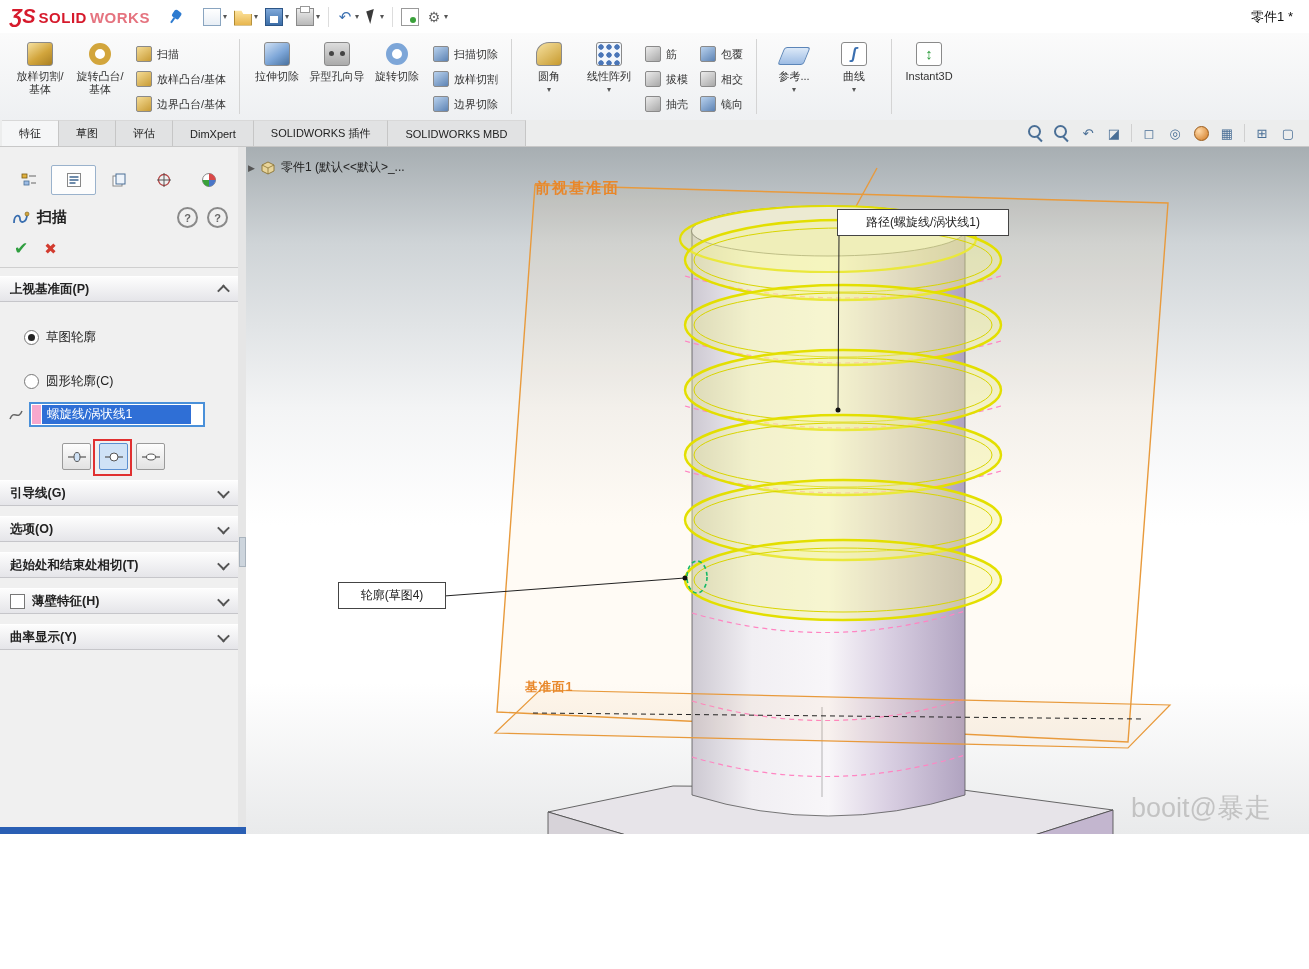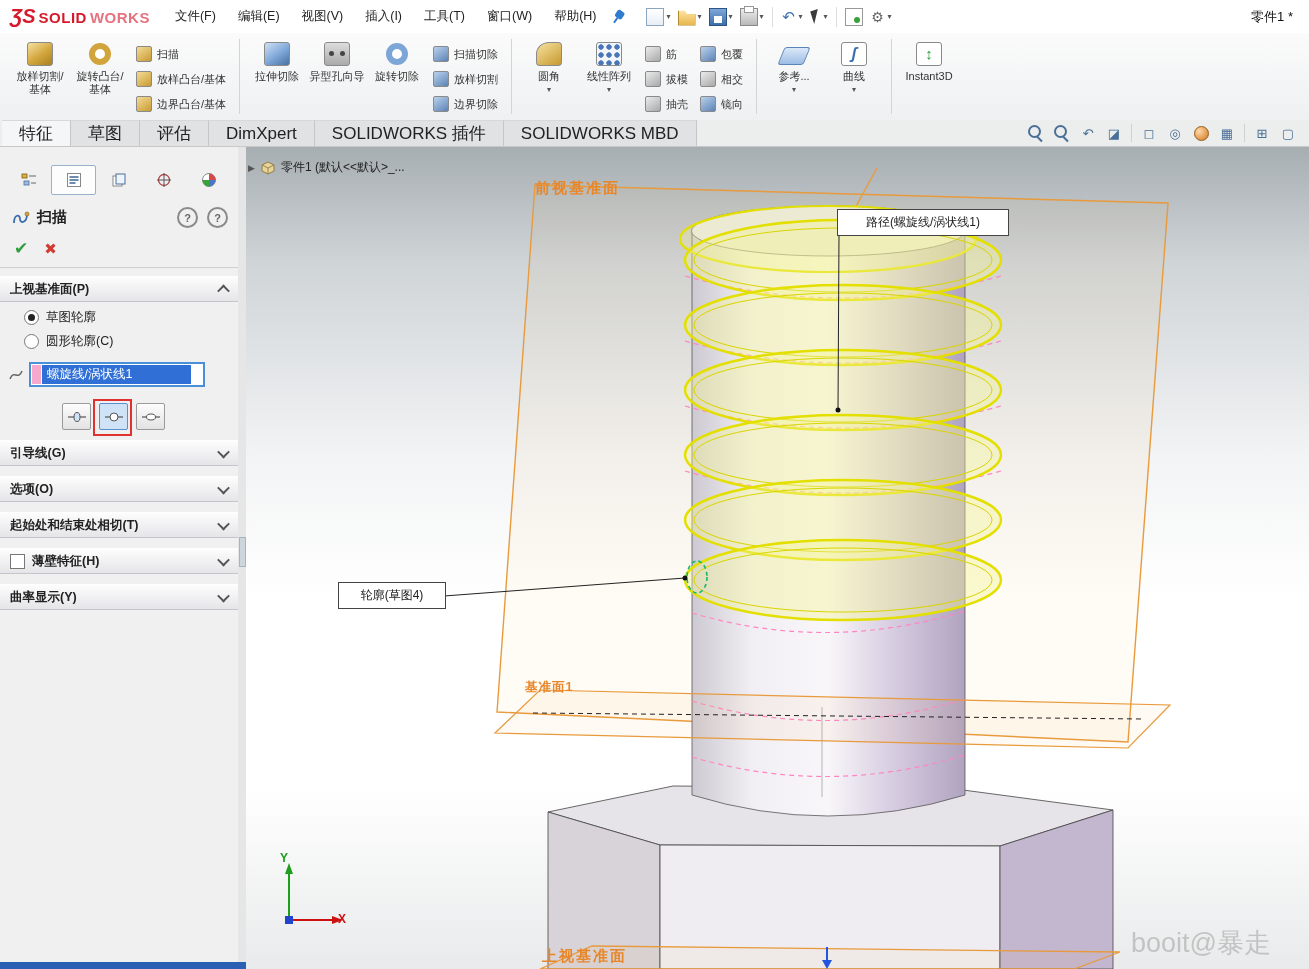--- a/index.html
+++ b/index.html
@@ -1,17 +1,17 @@
 <!DOCTYPE html>
 <html><head>
 <meta charset="utf-8">
 <style>
   html,body{margin:0;padding:0;}
   body{width:1309px;height:969px;overflow:hidden;font-family:"Liberation Sans","DejaVu Sans",sans-serif;font-size:12px;color:#222;background:#fff;}
-  .app{position:relative;width:1309px;height:969px;background:#fff;}
+  .app{position:relative;width:1309px;height:834px;background:#fff;}
 
   
   .menubar{position:absolute;top:0;left:0;right:0;height:33px;background:#fff;border-bottom:1px solid #e2e2e2;display:flex;align-items:center;}
   .logo{display:flex;align-items:baseline;gap:3px;padding:0 14px 0 10px;}
   .logo-glyph{color:#d61a2c;font-weight:bold;font-style:italic;font-size:20px;line-height:33px;}
   .logo-solid{color:#d61a2c;font-weight:bold;font-size:15px;letter-spacing:.5px;}
   .logo-works{color:#e5737f;font-weight:bold;font-size:15px;letter-spacing:.5px;}
   .menus{display:flex;}
   .menu-item{padding:0 11px;line-height:33px;font-size:12.5px;cursor:default;}
   .pin-icon{width:14px;height:14px;position:relative;margin:0 10px 0 4px;transform:rotate(35deg);}
@@ -57,21 +57,21 @@
   .bigdd{color:#555;font-size:8px;margin-top:1px;}
   .smallcol{display:flex;flex-direction:column;justify-content:flex-start;gap:7px;padding:8px 4px 0;font-size:11px;}
   .smallbtn{display:flex;align-items:center;gap:5px;white-space:nowrap;color:#333;border-radius:2px;padding:1px 2px;}
   .si{width:14px;height:14px;border:1px solid #8a8a8a;border-radius:2px;display:inline-block;flex:none;}
   .si.gold{background:linear-gradient(145deg,#f5dc95,#c89b35);}
   .si.blue{background:linear-gradient(145deg,#b9d2ee,#5d83b4);}
   .si.gray{background:linear-gradient(145deg,#ececec,#a8a8a8);}
 
   
   .tabbar{position:absolute;top:120px;left:0;right:0;height:26px;background:#eceded;border-bottom:1px solid #c8c8c8;display:flex;align-items:stretch;padding-left:2px;}
-  .tab{padding:0 17px;display:flex;align-items:center;font-size:17px;background:#e1e2e3;border-right:1px solid #c6c6c6;border-top:1px solid #d8d8d8;cursor:default;}
+  .tab{padding:0 17px;display:flex;align-items:center;font-size:11px;background:#e1e2e3;border-right:1px solid #c6c6c6;border-top:1px solid #d8d8d8;cursor:default;}
   .tab.active{background:#f5f6f7;}
   .viewtools{margin-left:auto;display:flex;align-items:center;gap:8px;padding-right:12px;}
   .vt{width:18px;height:18px;display:flex;align-items:center;justify-content:center;color:#4a6f96;font-size:13px;position:relative;}
   .vt-mag::before{content:"";position:absolute;top:1px;left:1px;width:9px;height:9px;border:2px solid #4a6f96;border-radius:50%;}
   .vt-mag::after{content:"";position:absolute;bottom:2px;right:2px;width:7px;height:2px;background:#4a6f96;transform:rotate(45deg);}
   .vt-ball{width:13px;height:13px;border-radius:50%;background:radial-gradient(circle at 4px 4px,#ffd9a8,#d07820);border:1px solid #9a5a18;}
   .vtsep{width:1px;height:18px;background:#d0d0d0;}
 
   
   .panel{position:absolute;top:147px;left:0;width:238px;bottom:0;background:#f0f0f0;border-right:1px solid #c4c4c4;overflow:hidden;}
@@ -83,21 +83,21 @@
   .pm-help{margin-left:auto;display:flex;gap:9px;}
   .helpc{width:17px;height:17px;border:2px solid #8a8a8a;border-radius:50%;color:#666;font-size:11px;font-weight:bold;display:flex;align-items:center;justify-content:center;}
   .pm-actions{display:flex;align-items:center;gap:16px;padding:4px 14px 8px;border-bottom:1px solid #cfcfcf;}
   .okmark{color:#2f9e3f;font-size:17px;font-weight:bold;}
   .xmark{color:#d23b2f;font-size:15px;font-weight:bold;}
   .sec-header{display:flex;align-items:center;height:24px;background:linear-gradient(#fdfdfd,#e5e5e9);border-top:1px solid #fff;border-bottom:1px solid #c6c6ca;padding:0 10px;font-weight:bold;font-size:12.5px;margin-top:10px;}
   .sec-header.first{margin-top:8px;}
   .chev{width:7px;height:7px;border-right:2px solid #555;border-bottom:2px solid #555;margin-left:auto;flex:none;}
   .chev.down{transform:rotate(45deg) translate(-1px,-1px);}
   .chev.up{transform:rotate(-135deg) translate(-1px,-1px);}
-  .radio-row{display:flex;align-items:center;gap:7px;padding:7px 0 0 24px;font-size:12.5px;}
+  .radio-row{display:flex;align-items:center;gap:7px;padding:7px 0 0 24px;font-size:12.5px;margin-top:20px;}
   .radio{width:13px;height:13px;border:1px solid #777;border-radius:50%;background:#fff;position:relative;flex:none;}
   .radio.sel::after{content:"";position:absolute;inset:3px;background:#222;border-radius:50%;}
   .sel-row{display:flex;align-items:center;margin:12px 0 0 8px;gap:5px;}
   .rowicon{width:16px;height:16px;flex:none;}
   .selbox{width:176px;height:25px;background:#fff;border:2px solid #4a90d9;display:flex;align-items:center;overflow:hidden;box-sizing:border-box;}
   .swatch{width:9px;align-self:stretch;margin:1px;flex:none;}
   .swatch.cyan{background:#b9e0f2;}
   .swatch.pink{background:#f7a8cd;}
   .selval{padding:0 5px;font-size:12.5px;white-space:nowrap;}
   .selval.hl{background:#2f6fd6;color:#fff;flex:1;line-height:19px;margin:1px 12px 1px 0;padding-left:5px;}
@@ -133,29 +133,20 @@
 <body>
 
 <div class="app">
 
   <div class="menubar">
     <div class="logo">
       <span class="logo-glyph">ƷS</span>
       <span class="logo-solid">SOLID</span>
         <span class="logo-works">WORKS</span>
     </div>
-    <nav class="menus">
-      <span class="menu-item">文件(F)</span>
-      <span class="menu-item">编辑(E)</span>
-      <span class="menu-item">视图(V)</span>
-      <span class="menu-item">插入(I)</span>
-      <span class="menu-item">工具(T)</span>
-      <span class="menu-item">窗口(W)</span>
-      <span class="menu-item">帮助(H)</span>
-    </nav>
     <span class="pin-icon"></span>
     <div class="quickbar">
       <span class="qbtn">
           <span class="qi qi-new"></span>
           <span class="ddm">▾</span>
         </span>
       <span class="qbtn">
           <span class="qi qi-open"></span>
           <span class="ddm">▾</span>
         </span>

